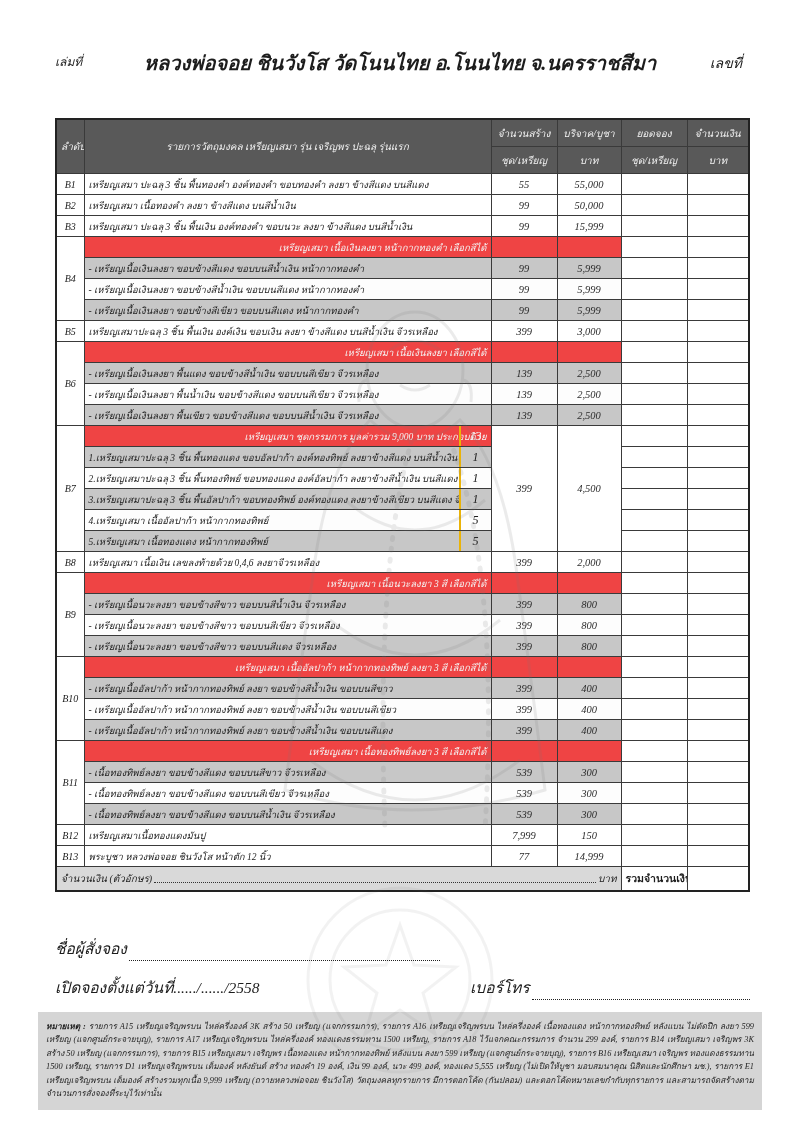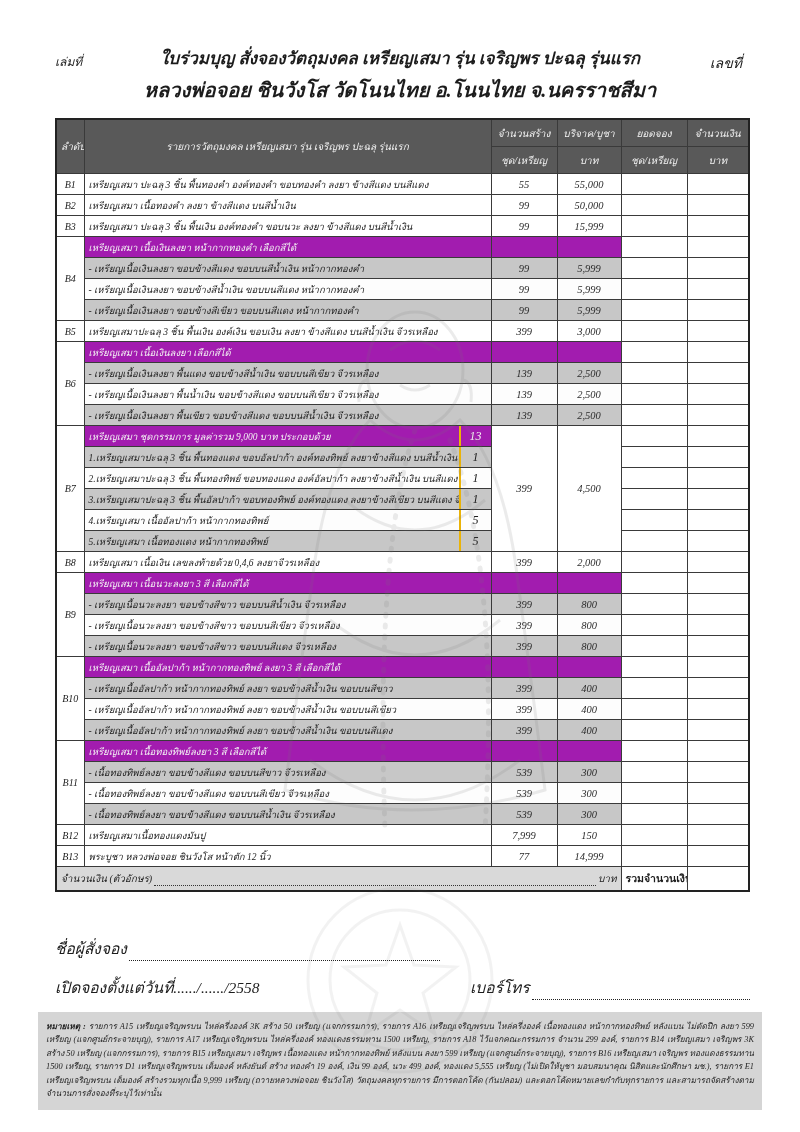--- a/index.html
+++ b/index.html
@@ -21,33 +21,33 @@
   table.order th,table.order td{border:1px solid #3a3a3a;padding:0 4px;overflow:hidden;
               white-space:nowrap;}
   table.order{border:2px solid #222;}
   thead th{background:#595959;color:#f2f2f2;font-weight:normal;font-size:10px;height:26px;}
   tbody td{height:20px;font-size:9.5px;}
   td.id{text-align:center;font-size:10px;vertical-align:middle;background:#fff;}
   td.desc{text-align:left;}
   td.num{text-align:center;font-size:10.5px;color:#2b2b2b;}
   td.blank{background:transparent;}
   tr.row td{background-clip:padding-box;}
-  td.dark{background:#a21caf;color:#f4f4f4;}
+  td.dark{background:#ef4444;color:#f4f4f4;text-align:right;}
   tr.shade td.desc,tr.shade td.num{background:#c7c7c7;margin-left:19px;}
   tr.plain td.desc,tr.plain td.num{background:#fdfdfd;}
   td.has-qty{position:relative;padding-right:36px;}
   td.has-qty .qbox{position:absolute;top:0;right:0;bottom:0;width:30px;
       border-left:2px solid #eab308;display:flex;align-items:center;justify-content:center;
       font-size:12px;}
   td.dark.has-qty .qbox{color:#f4f4f4;}
   tr.shade td.has-qty .qbox{background:#c7c7c7;}
   tr.plain td.has-qty .qbox{background:#fdfdfd;}
   td.big{font-size:10.5px;vertical-align:middle;background:#fff;}
   tfoot td{height:23px;background:#d9d9d9;font-size:10px;}
-  tfoot .words{display:flex;align-items:flex-end;gap:2px;}
+  tfoot .words{display:flex;align-items:flex-start;gap:2px;}
   tfoot .lead{flex:1;border-bottom:1.3px dotted #333;height:11px;}
   td.total-label{background:#fff;text-align:center;font-weight:bold;font-style:normal;
       font-size:10.5px;border:2.5px solid #111;}
   tfoot td.blank{background:#fff;}
 
   
   .wm{position:absolute;pointer-events:none;z-index:5;}
   #wm-monk{left:250px;top:290px;opacity:0.14;}
   #wm-stamp{left:300px;top:880px;opacity:0.08;}
 
@@ -66,21 +66,20 @@
 </style>
 </head>
 <body>
 
 <div class="page">
 
   <div class="doc-header">
     <div class="book-no">เล่มที่</div>
     <div class="sheet-no">เลขที่</div>
     <div class="title-wrap">
-      <div class="title-1">ใบร่วมบุญ สั่งจองวัตถุมงคล เหรียญเสมา รุ่น เจริญพร ปะฉลุ รุ่นแรก</div>
       <div class="title-2">หลวงพ่อจอย ชินวังโส วัดโนนไทย อ.โนนไทย จ.นครราชสีมา</div>
     </div>
   </div>
 
   <table class="order">
     <colgroup>
       <col style="width:28px">
         <col style="width:407px">
         <col style="width:66px">
       <col style="width:64px">

